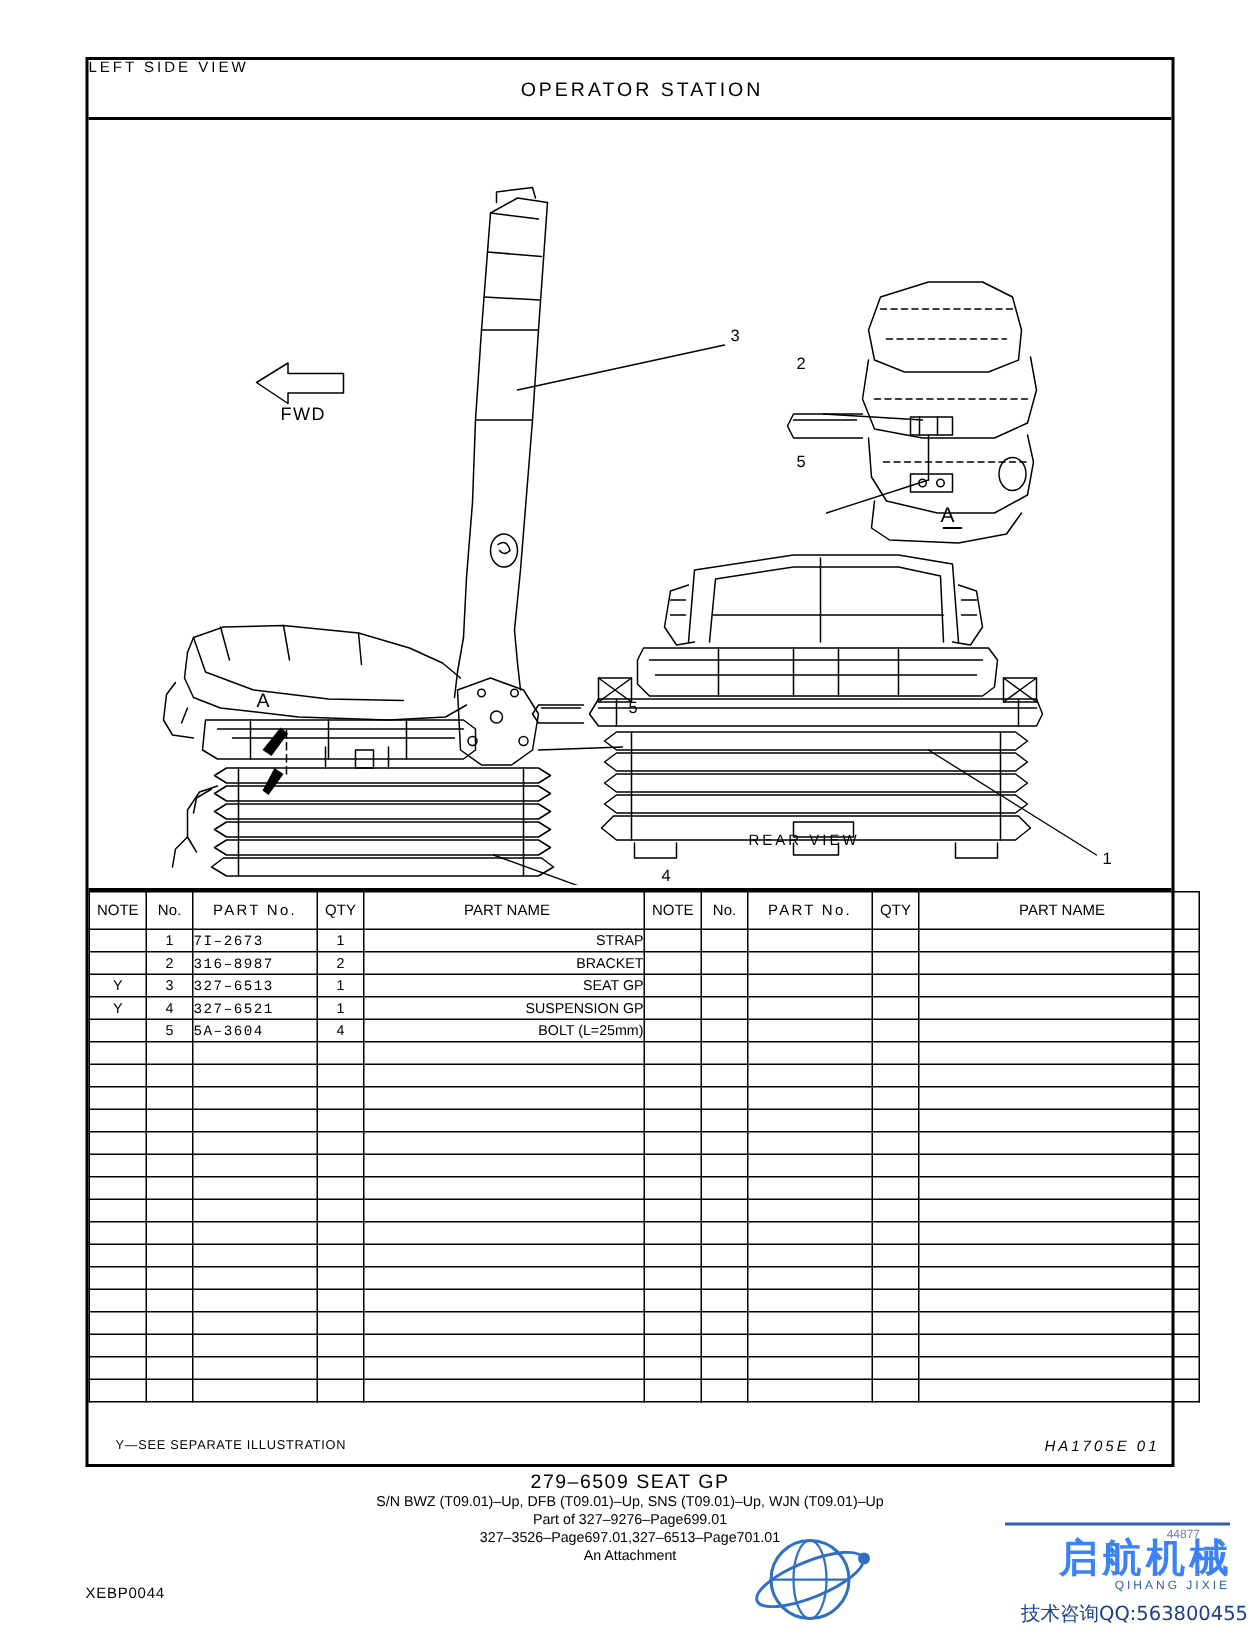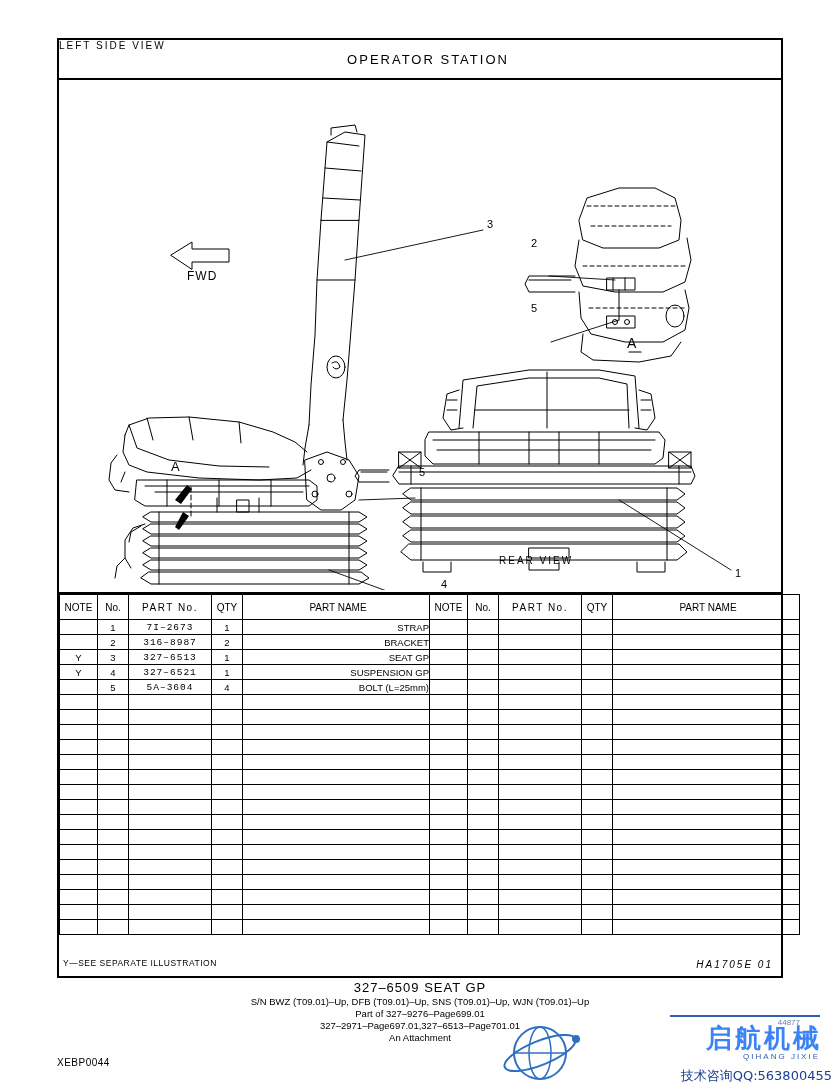--- a/index.html
+++ b/index.html
@@ -95,29 +95,29 @@
     height: 14px;
     vertical-align: middle;
   }
   table.parts thead th {
     height: 24px;
     font-size: 10px;
     text-align: center;
   }
   .c-note  { width: 37px; text-align: center; margin-left: 23px; }
   .c-no    { width: 30px; text-align: center; }
-  .c-part  { width: 82px; text-align: center; letter-spacing: 1.5px; }
+  .c-part  { width: 82px; letter-spacing: 1.5px; }
   .c-qty   { width: 30px; text-align: center; }
   .c-name  { width: 182px; text-align: right; padding-left: 4px !important; }
 
   .partno { font-family: "Liberation Mono", monospace; font-size: 10px; letter-spacing: 1px; }
 
   .footnote {
     position: absolute;
-    left: 4px;
+    left: 18px;
     bottom: 10px;
     font-size: 8.5px;
     letter-spacing: 0.5px;
   }
   .sheetno {
     position: absolute;
     right: 8px;
     bottom: 8px;
     font-size: 10px;
     letter-spacing: 2px;
@@ -678,24 +678,24 @@
               <td class="c-name"></td>
             </tr>
           </tbody>
       </table>
       <span class="footnote">Y—SEE  SEPARATE  ILLUSTRATION</span>
       <span class="sheetno">HA1705E    01</span>
     </div>
   </div>
 
   <div class="caption">
-    <div class="main">327–6509   SEAT  GP</div>
+    <div class="main">279–6509   SEAT  GP</div>
     <div class="sub">S/N BWZ (T09.01)–Up, DFB (T09.01)–Up, SNS (T09.01)–Up, WJN (T09.01)–Up</div>
     <div class="sub">Part of 327–9276–Page699.01</div>
-    <div class="sub">327–2971–Page697.01,327–6513–Page701.01</div>
+    <div class="sub">327–3526–Page697.01,327–6513–Page701.01</div>
     <div class="sub">An Attachment</div>
   </div>
 
   <span class="docid">XEBP0044</span>
   <span class="pageid">44877</span>
 
   <div class="wm">
     <div class="line"></div>
     <svg class="globe" width="110" height="60" viewBox="0 0 110 60">
       <ellipse cx="40" cy="30" rx="26" ry="26" fill="none" stroke="#2f6fc4" stroke-width="2"></ellipse>

